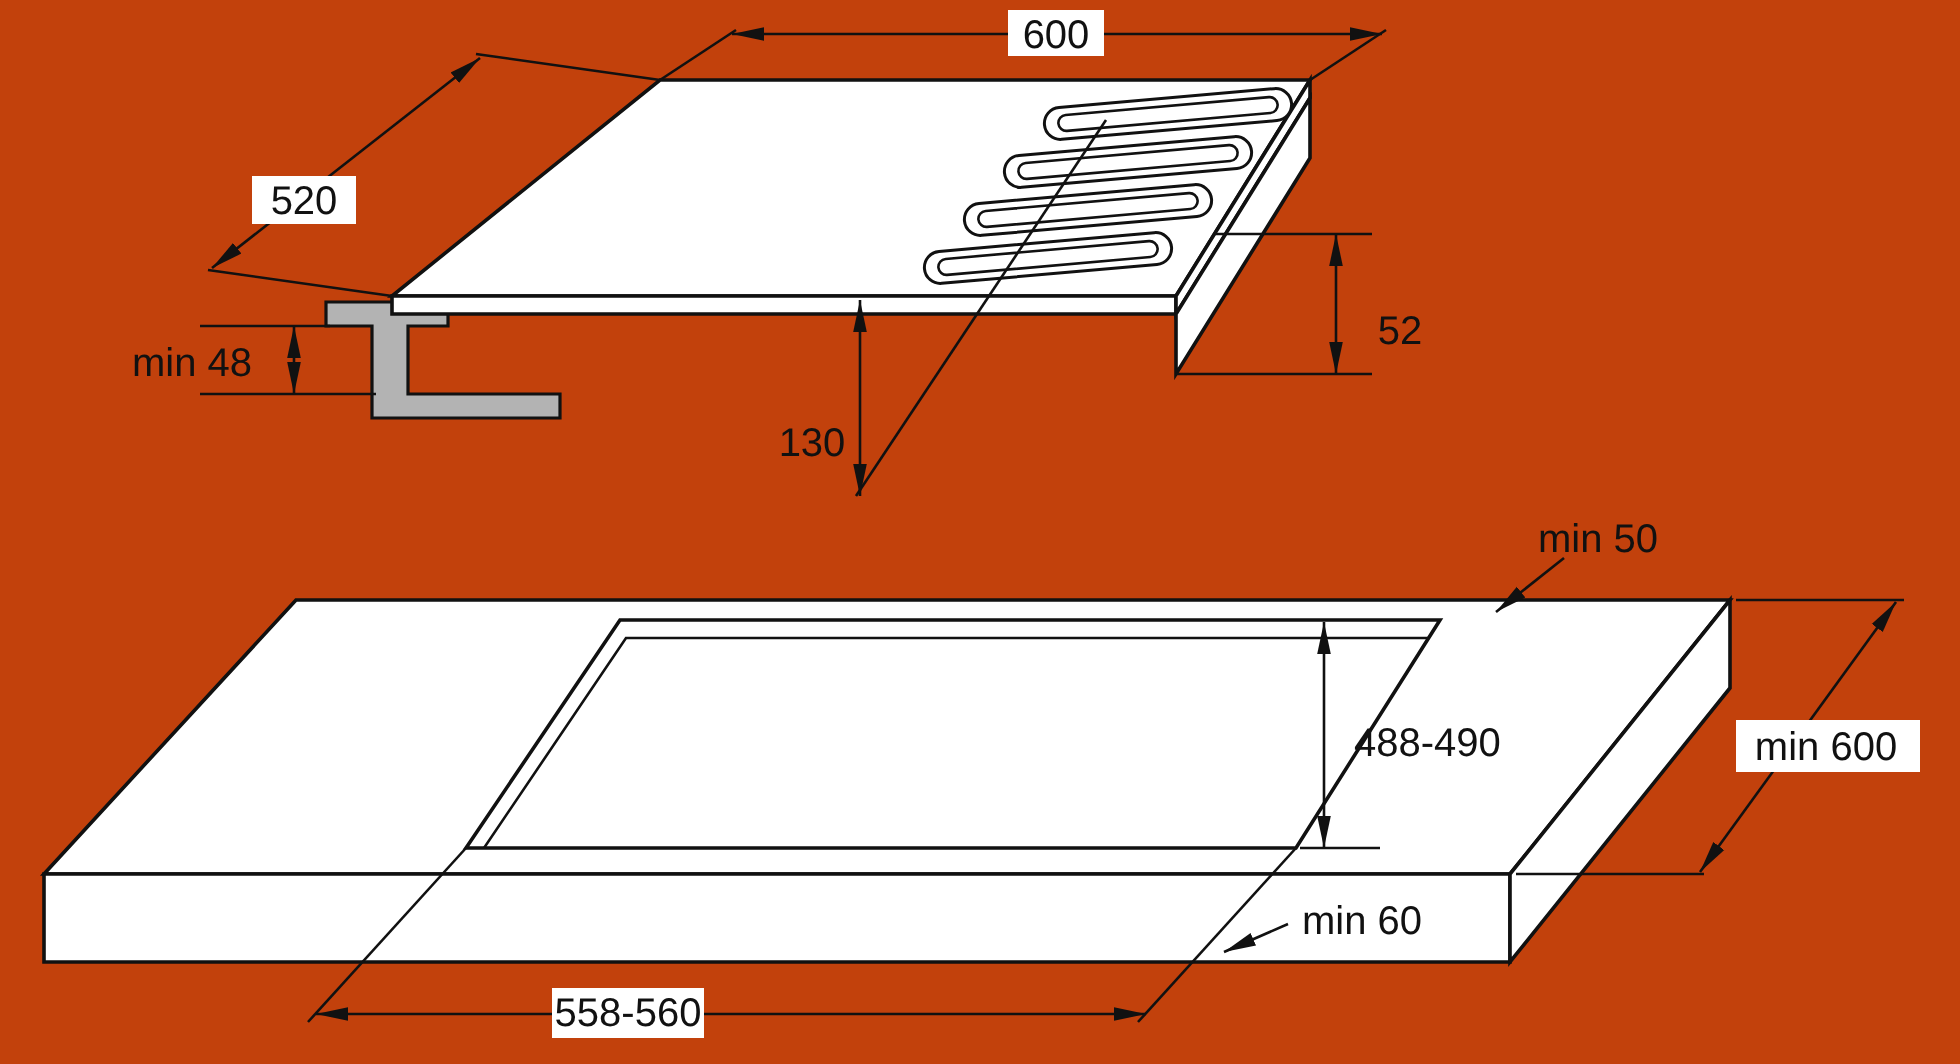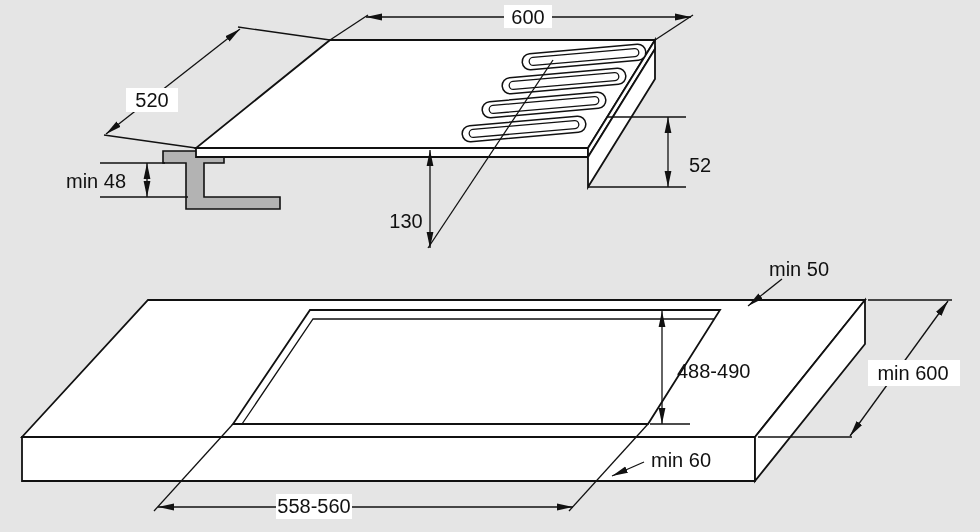--- a/index.html
+++ b/index.html
@@ -4,21 +4,21 @@
 <style>
   html, body {
     margin: 0;
     padding: 0;
     background: #ffffff;
   }
   .stage {
     position: relative;
     width: 980px;
     height: 532px;
-    background: #e5e5e5;
+    background: #c2410c;
     overflow: hidden;
   }
   svg {
     display: block;
   }
   svg text {
     font-family: "Liberation Sans", sans-serif;
     font-size: 20px;
     fill: #111111;
   }

